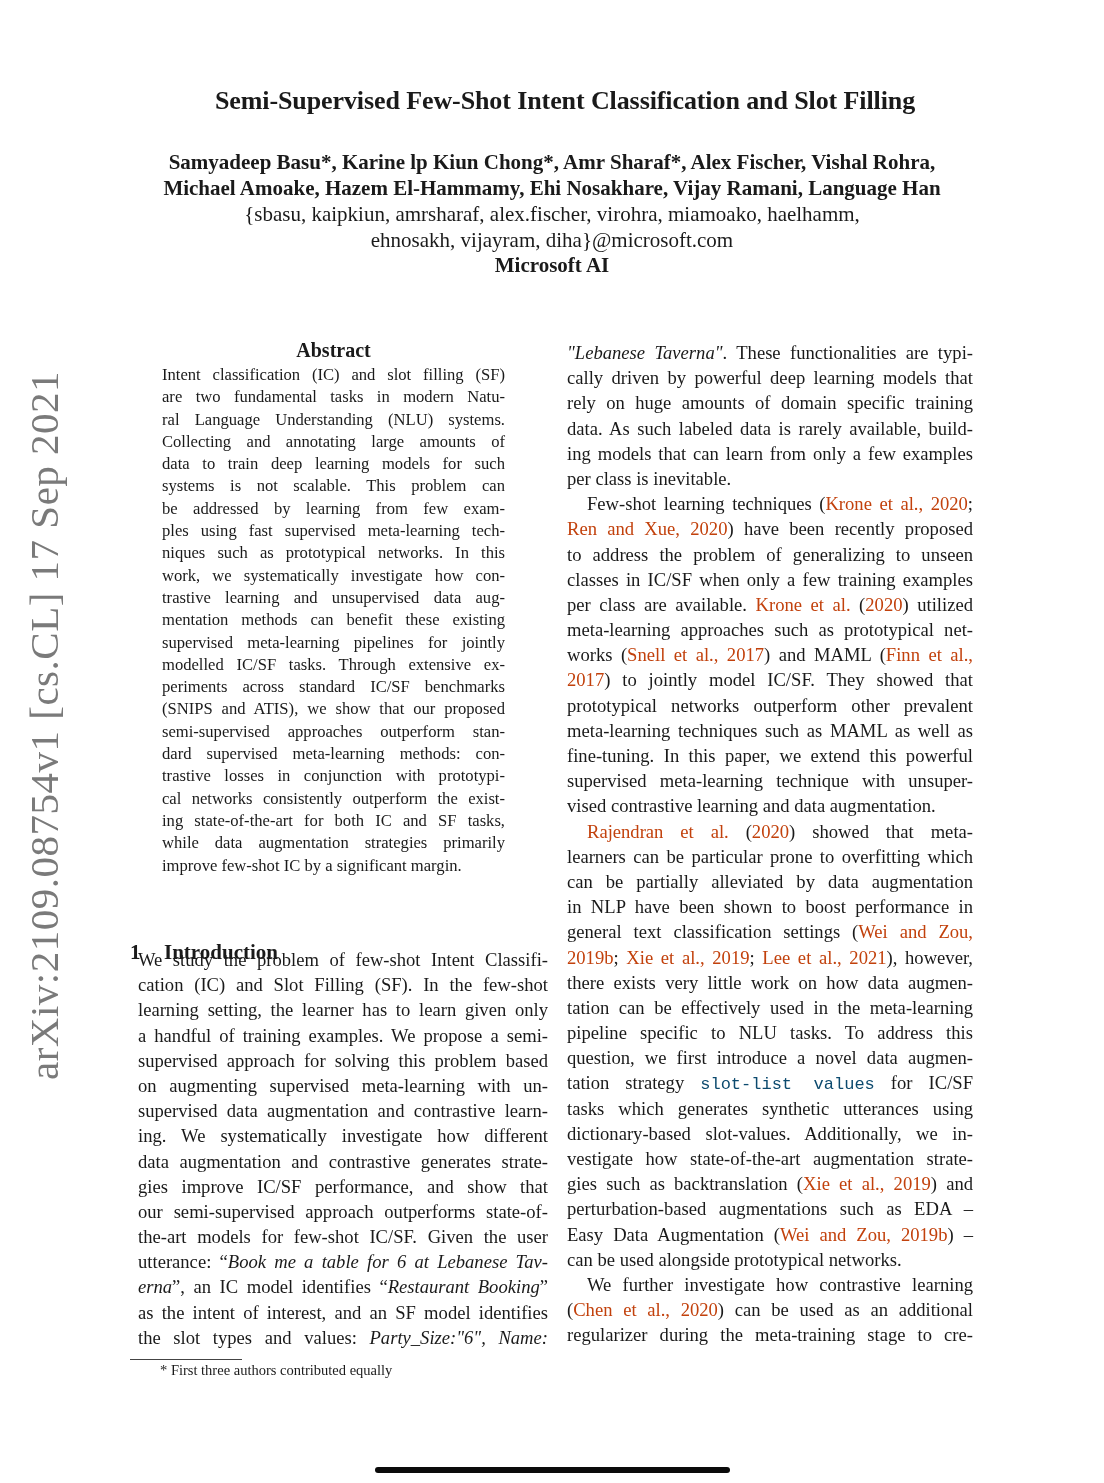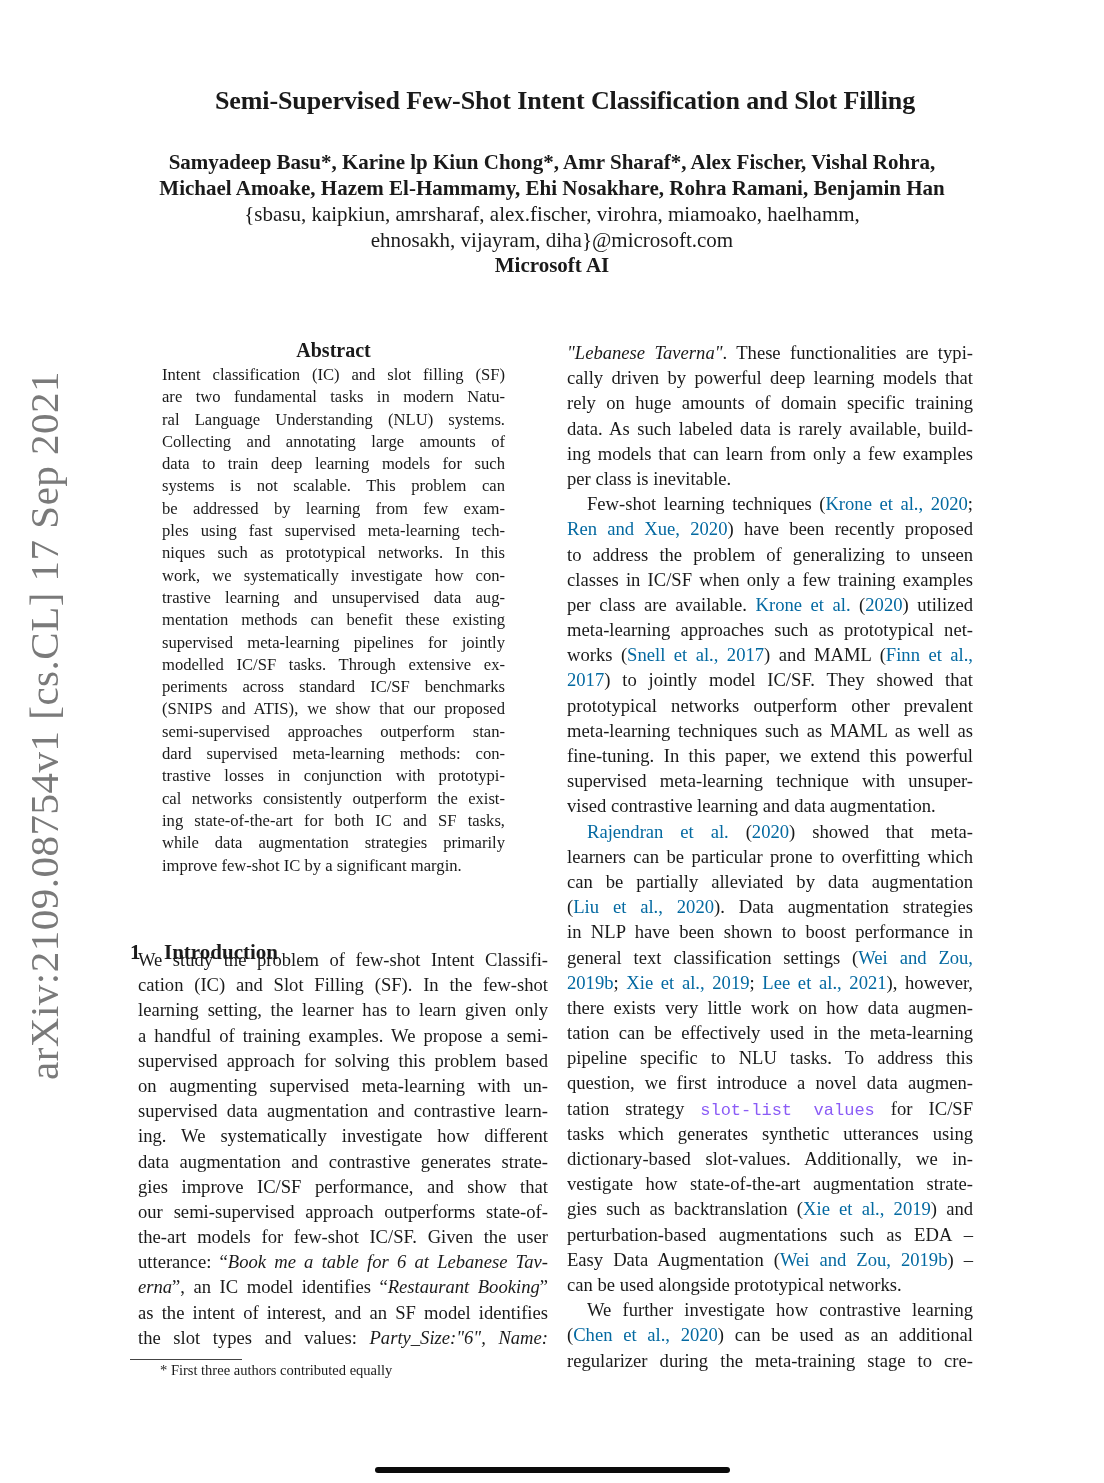--- a/index.html
+++ b/index.html
@@ -31,37 +31,37 @@
   .sec-head { left: 130px; top: 940px; font-size: 21px; font-weight: bold; }
   .sec-head .num { display: inline-block; width: 34px; }
 
   .col { font-size: 18.6px; line-height: 25.2px; }
   .col .ln { display: block; height: 25.2px; white-space: nowrap; text-align: justify; text-align-last: justify; }
   .col .ln.last { text-align-last: left; }
   .col .ln.indent { padding-left: 20px; }
   .left-col { left: 130px; width: 410px; top: 947px; margin-left: 8px; }
   .right-col { left: 567px; width: 406px; top: 340px; }
 
-  .cite { color: #0369a1; }
+  .cite { color: #c2410c; }
   .it { font-style: italic; }
-  .mono { font-family: "Liberation Mono", "DejaVu Sans Mono", monospace; font-size: 17px; color: #8b5cf6; }
+  .mono { font-family: "Liberation Mono", "DejaVu Sans Mono", monospace; font-size: 17px; color: #0c4a6e; }
 
   .footrule { left: 130px; top: 1359px; width: 112px; height: 1px; background: #444; }
   .footnote { left: 160px; top: 1362px; font-size: 14.5px; }
 
   .home-indicator { left: 375px; top: 1467px; width: 355px; height: 6px; border-radius: 3px; background: #0a0a0a; }
 </style>
 </head>
 <body>
 
 <div class="abs center title">Semi-Supervised Few-Shot Intent Classification and Slot Filling</div>
 
 <div class="abs center authors">
   <div>Samyadeep Basu*, Karine lp Kiun Chong*, Amr Sharaf*, Alex Fischer, Vishal Rohra,</div>
-  <div>Michael Amoake, Hazem El-Hammamy, Ehi Nosakhare, Rohra Ramani, Benjamin Han</div>
+  <div>Michael Amoake, Hazem El-Hammamy, Ehi Nosakhare, Vijay Ramani, Language Han</div>
 </div>
 <div class="abs center emails">
   <div>{sbasu, kaipkiun, amrsharaf, alex.fischer, virohra, miamoako, haelhamm,</div>
   <div>ehnosakh, vijayram, diha}@microsoft.com</div>
 </div>
 <div class="abs center affil">Microsoft AI</div>
 
 <div class="abs stamp">arXiv:2109.08754v1  [cs.CL]  17 Sep 2021</div>
 
 <div class="abs abstract-title">Abstract</div>
@@ -136,21 +136,20 @@
   <span class="ln"><span class="cite">2017</span><span>) to jointly model IC/SF. They showed that</span></span>
   <span class="ln">prototypical networks outperform other prevalent</span>
   <span class="ln">meta-learning techniques such as MAML as well as</span>
   <span class="ln">fine-tuning. In this paper, we extend this powerful</span>
   <span class="ln">supervised meta-learning technique with unsuper-</span>
   <span class="ln last">vised contrastive learning and data augmentation.</span>
 
   <span class="ln indent"><span class="cite">Rajendran et al.</span><span> (</span><span class="cite">2020</span><span>) showed that meta-</span></span>
   <span class="ln">learners can be particular prone to overfitting which</span>
   <span class="ln">can be partially alleviated by data augmentation</span>
-  <span class="ln"><span>(</span><span class="cite">Liu et al., 2020</span><span>).  Data augmentation strategies</span></span>
   <span class="ln">in NLP have been shown to boost performance in</span>
   <span class="ln"><span>general text classification settings (</span><span class="cite">Wei and Zou,</span></span>
   <span class="ln"><span class="cite">2019b</span><span>; </span><span class="cite">Xie et al., 2019</span><span>; </span><span class="cite">Lee et al., 2021</span><span>), however,</span></span>
   <span class="ln">there exists very little work on how data augmen-</span>
   <span class="ln">tation can be effectively used in the meta-learning</span>
   <span class="ln">pipeline specific to NLU tasks.  To address this</span>
   <span class="ln">question, we first introduce a novel data augmen-</span>
   <span class="ln"><span>tation strategy </span><span class="mono">slot-list values</span><span> for IC/SF</span></span>
   <span class="ln">tasks which generates synthetic utterances using</span>
   <span class="ln">dictionary-based slot-values. Additionally, we in-</span>

